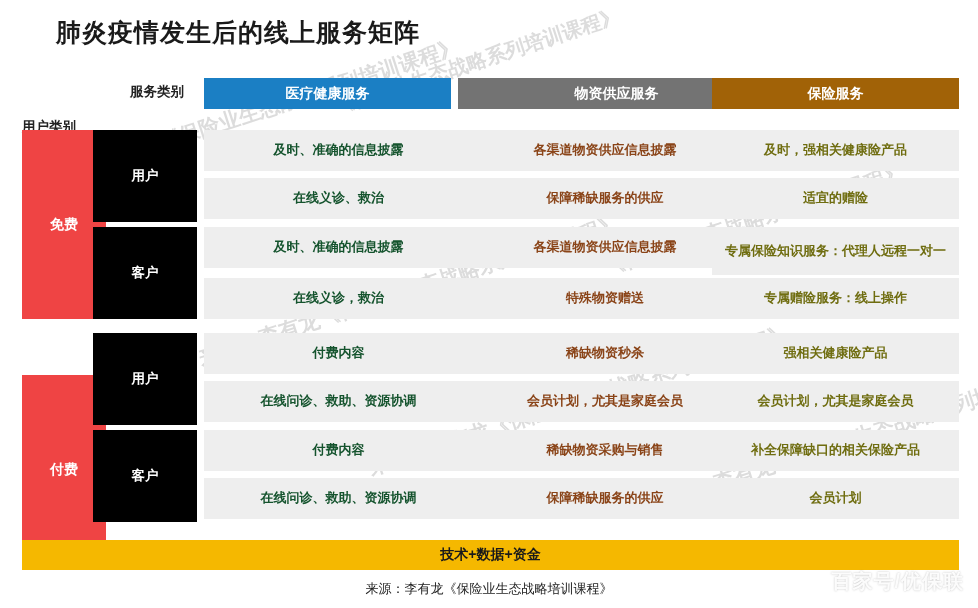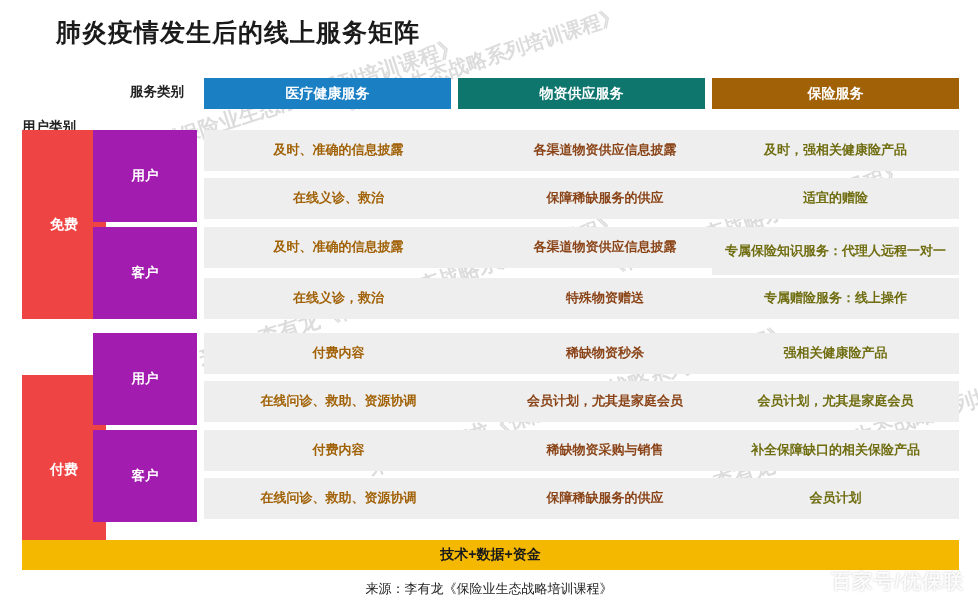--- a/index.html
+++ b/index.html
@@ -71,21 +71,21 @@
     position: absolute;
     top: 78px;
     height: 31px;
     line-height: 31px;
     text-align: center;
     color: #ffffff;
     font-size: 14px;
     font-weight: bold;
   }
   .col-head.c0 { left: 204px; width: 247px; background: #1b7fc4; }
-  .col-head.c1 { left: 458px; width: 247px; background: #0f766e; }
+  .col-head.c1 { left: 458px; width: 247px; background: #737373; padding-left: 35px; }
   .col-head.c2 { left: 712px; width: 247px; background: #a16207; }
 
   
   .grp {
     position: absolute;
     left: 22px;
     width: 84px;
     background: #ef4444;
     color: #ffffff;
     font-size: 14px;
@@ -96,21 +96,21 @@
     writing-mode: horizontal-tb;
   }
   .grp.free { top: 130px; height: 189px; }
   .grp.paid { top: 333px; height: 189px; margin-top: 42px; }
 
   
   .sub {
     position: absolute;
     left: 93px;
     width: 104px;
-    background: #a21caf;
+    background: #000000;
     color: #ffffff;
     font-size: 13.5px;
     font-weight: bold;
     display: flex;
     align-items: center;
     justify-content: center;
   }
   .sub.s0 { top: 130px; height: 92px; }
   .sub.s1 { top: 227px; height: 92px; }
   .sub.s2 { top: 333px; height: 92px; }
@@ -124,21 +124,21 @@
     align-items: center;
     justify-content: center;
     text-align: center;
     font-size: 13px;
     font-weight: bold;
     background: #eeeeee;
     padding: 0 6px;
     box-sizing: border-box;
     line-height: 1.25;
   }
-  .cell.c0 { left: 204px; width: 269px; color: #a16207; }
+  .cell.c0 { left: 204px; width: 269px; color: #14532d; }
   .cell.c1 { left: 458px; width: 294px; color: #8a4418; }
   .cell.c2 { left: 712px; width: 247px; color: #6f6d10; }
   .cell.tall { height: 48px; }
 
   
   .footer-bar {
     position: absolute;
     left: 22px;
     top: 540px;
     width: 937px;

